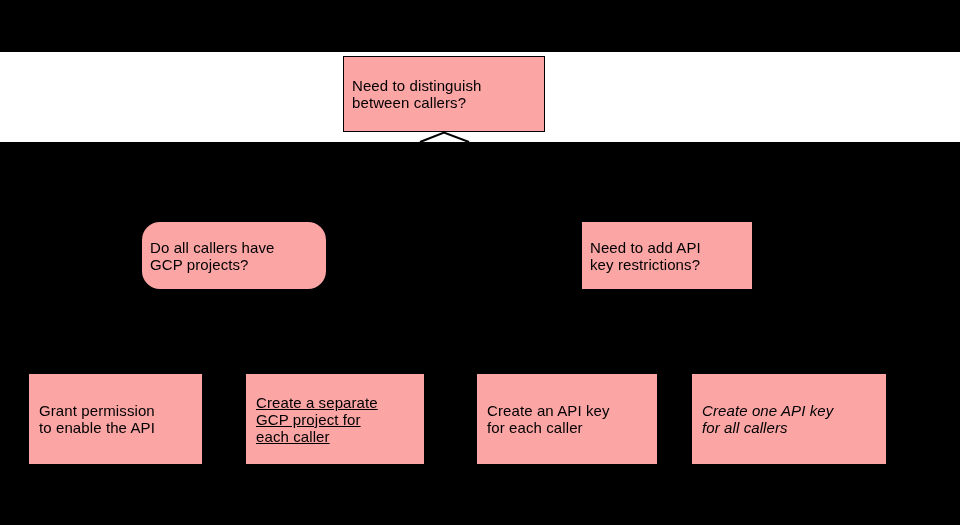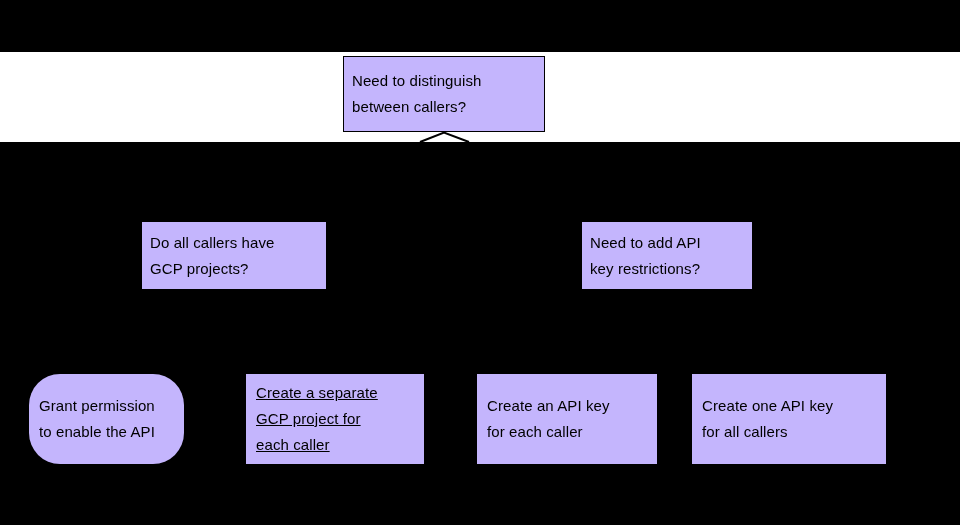--- a/index.html
+++ b/index.html
@@ -18,27 +18,27 @@
   .band {
     position: absolute;
     left: 0;
     top: 52px;
     width: 960px;
     height: 90px;
     background: #ffffff;
   }
   .node {
     position: absolute;
-    background: #c4b5fd;
+    background: #fca5a5;
     color: #000000;
     display: flex;
     align-items: center;
     box-sizing: border-box;
     font-size: 15px;
-    line-height: 26px;
+    line-height: 17px;
     white-space: pre-line;
     letter-spacing: 0.1px;
   }
   .node .txt {
     white-space: pre-line;
   }
   .root-node {
     left: 343px;
     top: 56px;
     width: 202px;
@@ -47,39 +47,40 @@
     padding-left: 8px;
     padding-right: 4px;
   }
   .q-left {
     left: 142px;
     top: 222px;
     width: 184px;
     height: 67px;
     padding-left: 8px;
     padding-right: 4px;
+    border-radius: 18px;
   }
   .q-right {
     left: 582px;
     top: 222px;
     width: 170px;
     height: 67px;
     padding-left: 8px;
     padding-right: 13px;
   }
   .leaf {
     top: 374px;
     height: 90px;
     padding-left: 10px;
     padding-right: 4px;
   }
-  .leaf-1 { left: 29px;  width: 155px; border-radius: 31px; }
+  .leaf-1 { left: 29px;  width: 173px; }
   .leaf-2 { left: 246px; width: 178px; text-decoration: underline; }
   .leaf-3 { left: 477px; width: 180px; }
-  .leaf-4 { left: 692px; width: 194px; }
+  .leaf-4 { left: 692px; width: 194px; font-style: italic; }
   .connector {
     position: absolute;
     left: 400px;
     top: 125px;
     width: 100px;
     height: 20px;
     pointer-events: none;
   }
 </style>
 </head>

